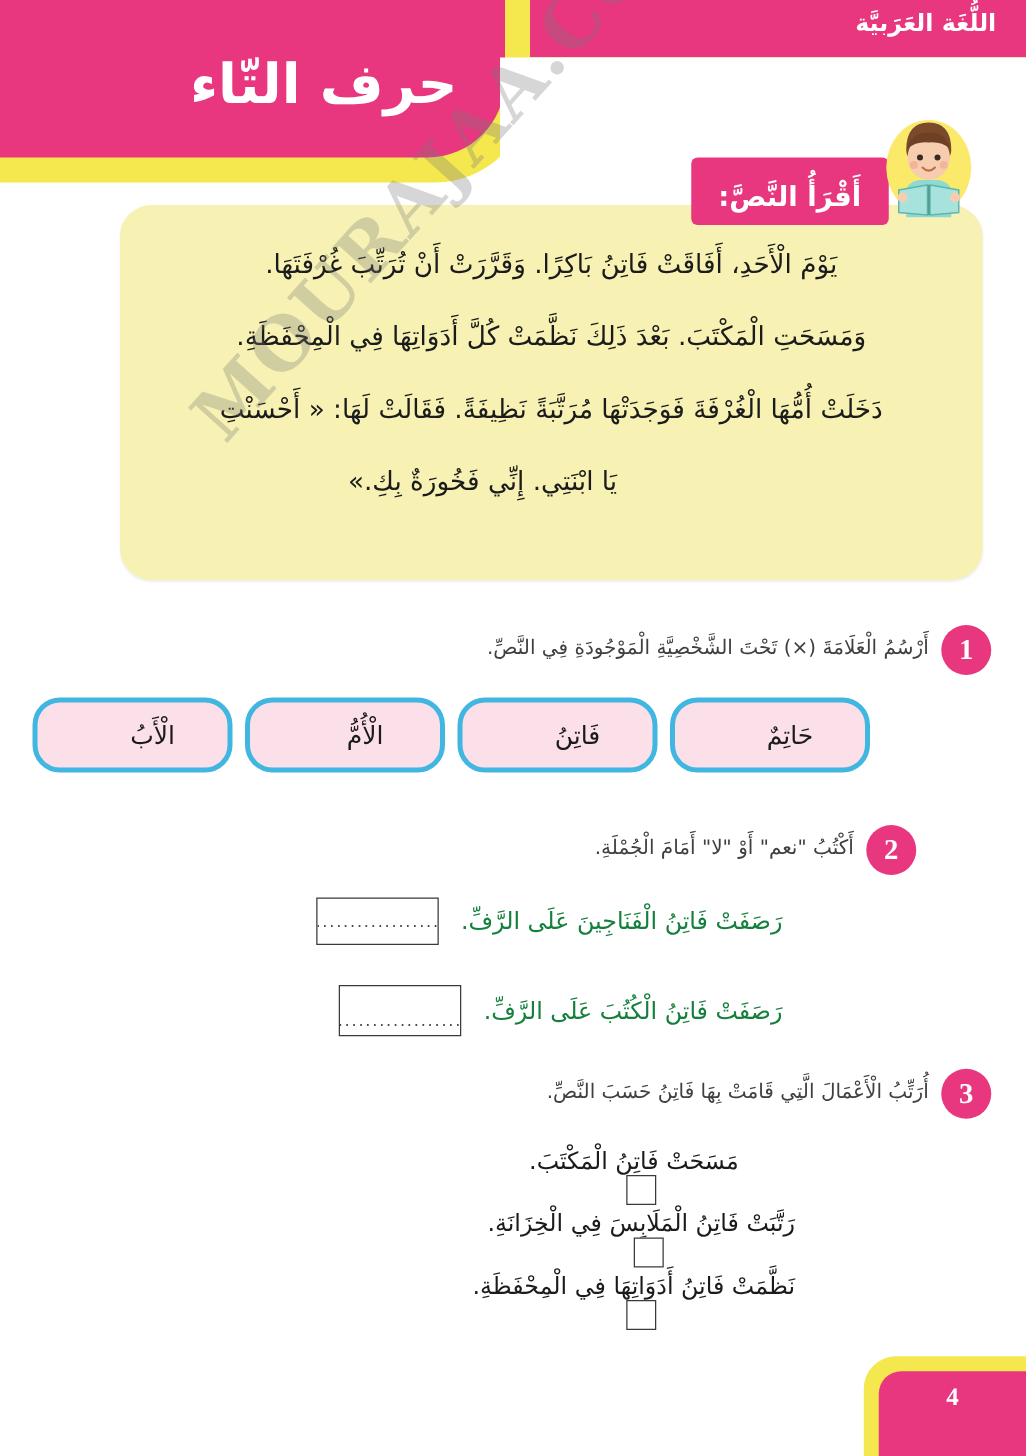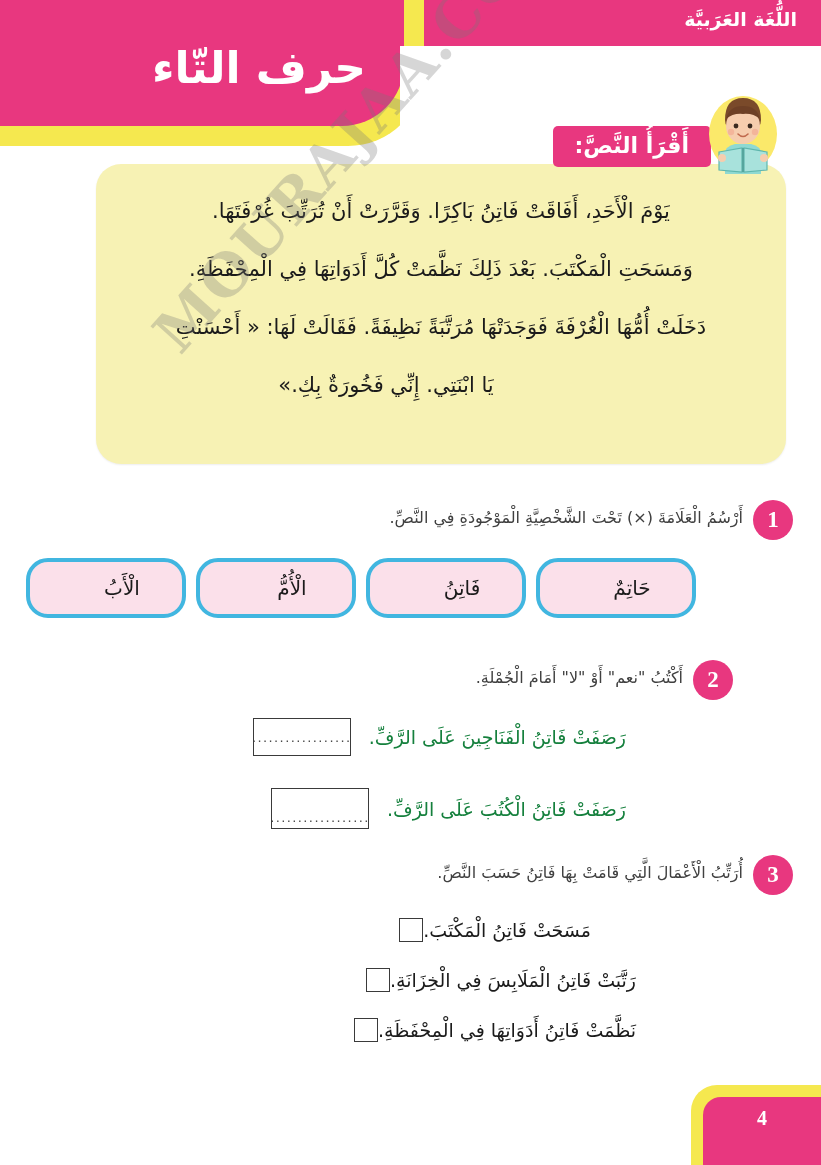--- a/index.html
+++ b/index.html
@@ -107,21 +107,21 @@
 
   
   .read-badge {
     position: absolute;
     top: 126px;
     right: 110px;
     background: #e8377f;
     color: #ffffff;
     font-size: 22px;
     font-weight: bold;
-    padding: 7px 22px 9px 22px;
+    padding: 20px 22px 9px 22px;
     border-radius: 5px;
     direction: rtl;
     white-space: nowrap;
     z-index: 7;
   }
   .avatar {
     position: absolute;
     top: 86px;
     right: 40px;
     width: 76px;
@@ -259,21 +259,21 @@
     letter-spacing: 1.4px;
     color: #4a4a4a;
     overflow: hidden;
   }
   .answer-box.low { align-items: flex-end; padding-bottom: 3px; }
 
   
   .chk-row {
     position: absolute;
     display: flex;
-    flex-direction: row;
+    flex-direction: column;
     align-items: center;
     direction: rtl;
     z-index: 5;
   }
   .chk-box {
     width: 22px;
     height: 22px;
     border: 1.6px solid #3a3a3a;
     background: #ffffff;
     margin-left: 12px;

